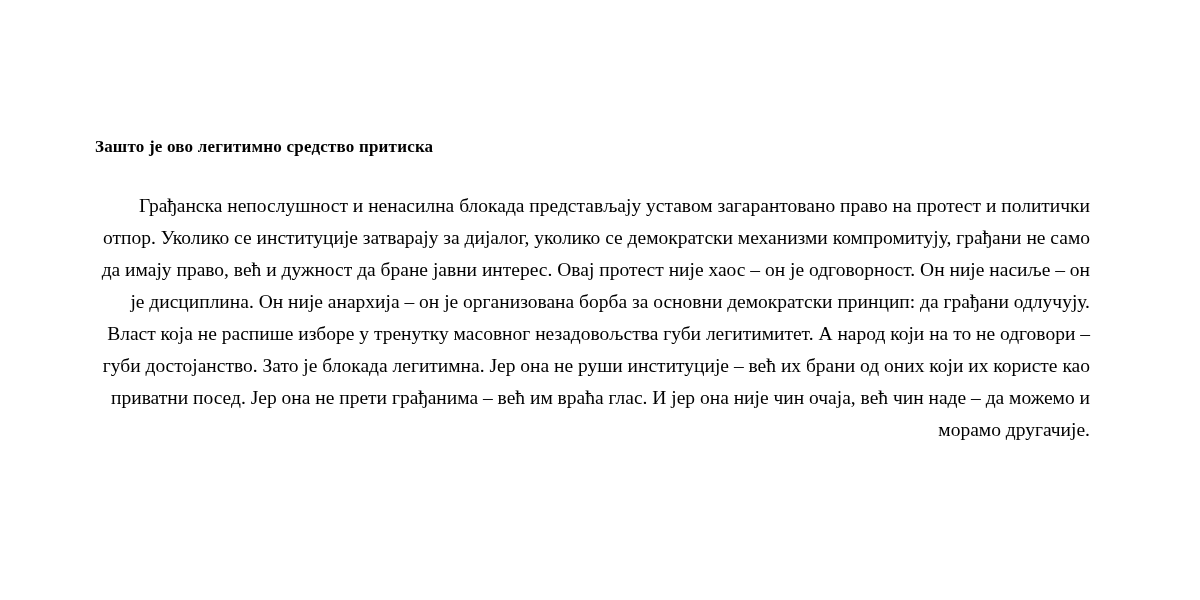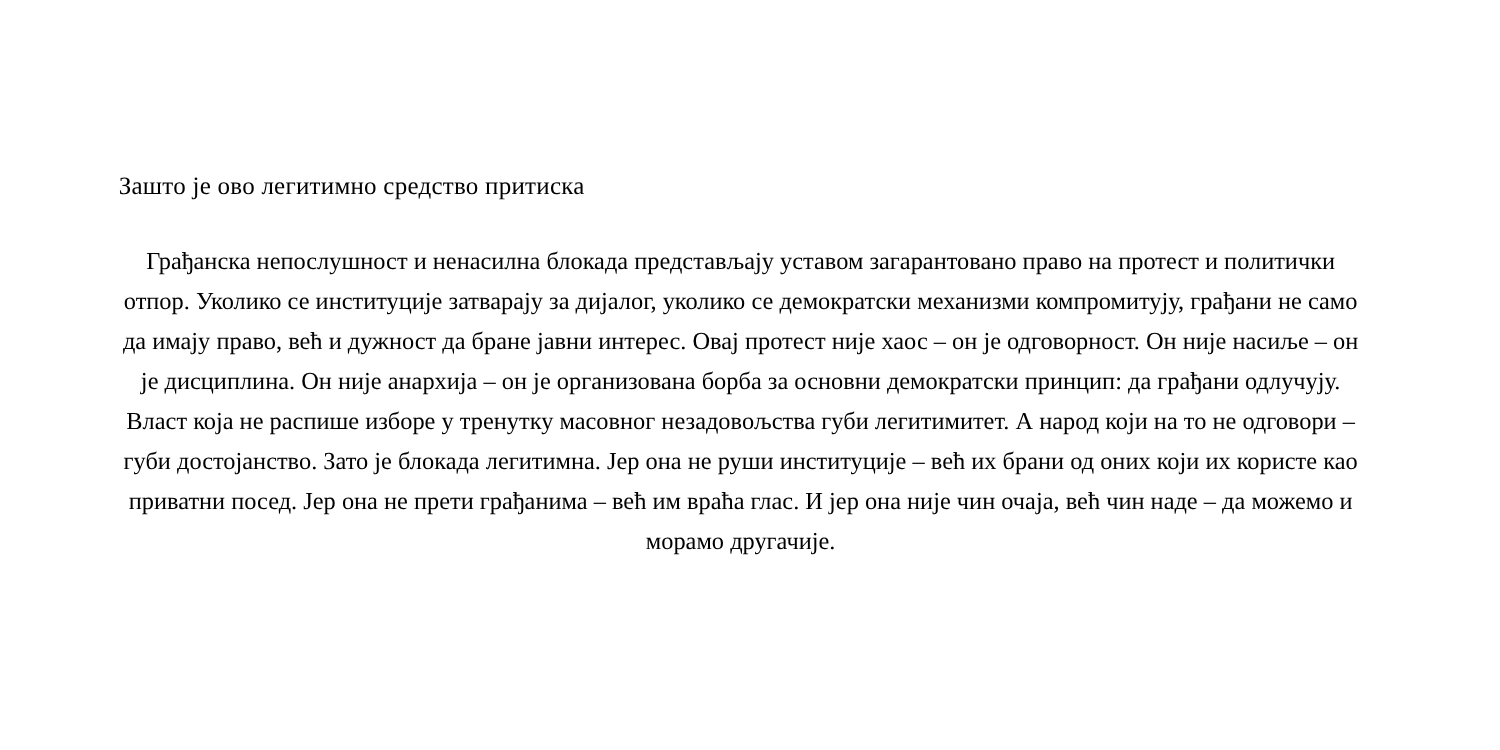--- a/index.html
+++ b/index.html
@@ -17,35 +17,35 @@
   .page {
     box-sizing: border-box;
     width: 1200px;
     height: 600px;
     padding: 137px 105px 0 95px;
     background: #ffffff;
   }
   .doc-title {
     margin: 0;
     font-family: "Liberation Serif", "DejaVu Serif", serif;
-    font-weight: 400;
-    font-size: 20px;
+    font-weight: 700;
+    font-size: 17px;
     line-height: 1.2;
     color: #000000;
     letter-spacing: 0.2px;
   }
   .doc-paragraph {
     margin: 33px 0 0 0;
     max-width: 995px;
     font-family: "Liberation Serif", "DejaVu Serif", serif;
     font-weight: 400;
     font-size: 19.5px;
     line-height: 32px;
     color: #000000;
-    text-align: center;
+    text-align: right;
   }
 </style>
 </head>
 <body>
 
 <div class="page">
   <h1 class="doc-title">Зашто је ово легитимно средство притиска</h1>
   <p class="doc-paragraph">Грађанска непослушност и ненасилна блокада представљају уставом загарантовано право на протест и политички отпор. Уколико се институције затварају за дијалог, уколико се демократски механизми компромитују, грађани не само да имају право, већ и дужност да бране јавни интерес. Овај протест није хаос – он је одговорност. Он није насиље – он је дисциплина. Он није анархија – он је организована борба за основни демократски принцип: да грађани одлучују. Власт која не распише изборе у тренутку масовног незадовољства губи легитимитет. А народ који на то не одговори – губи достојанство. Зато је блокада легитимна. Јер она не руши институције – већ их брани од оних који их користе као приватни посед. Јер она не прети грађанима – већ им враћа глас. И јер она није чин очаја, већ чин наде – да можемо и морамо другачије.</p>
 </div>
 

